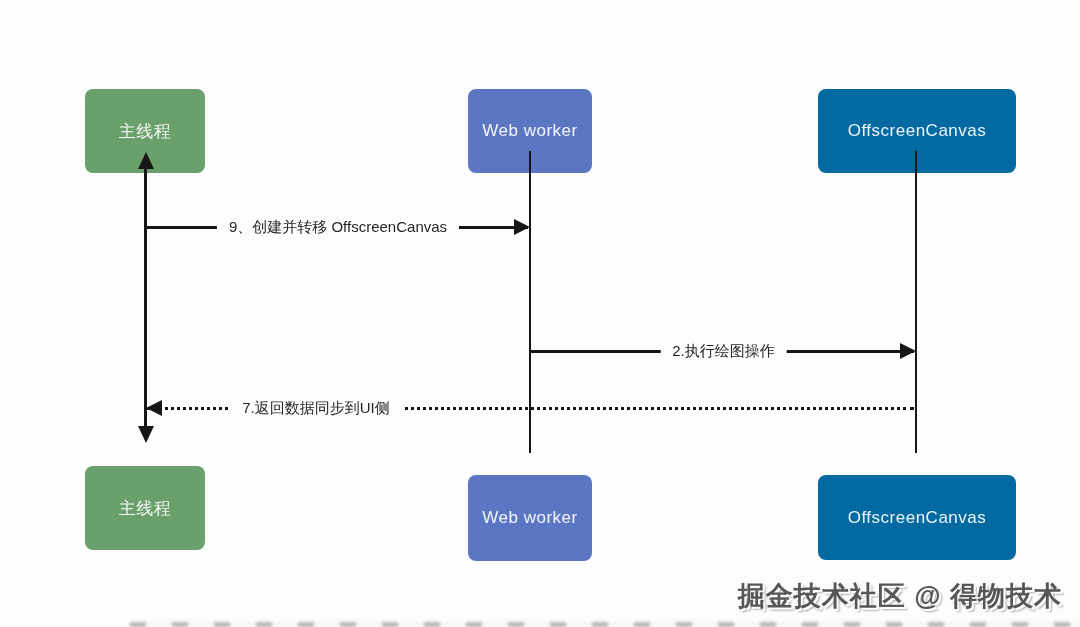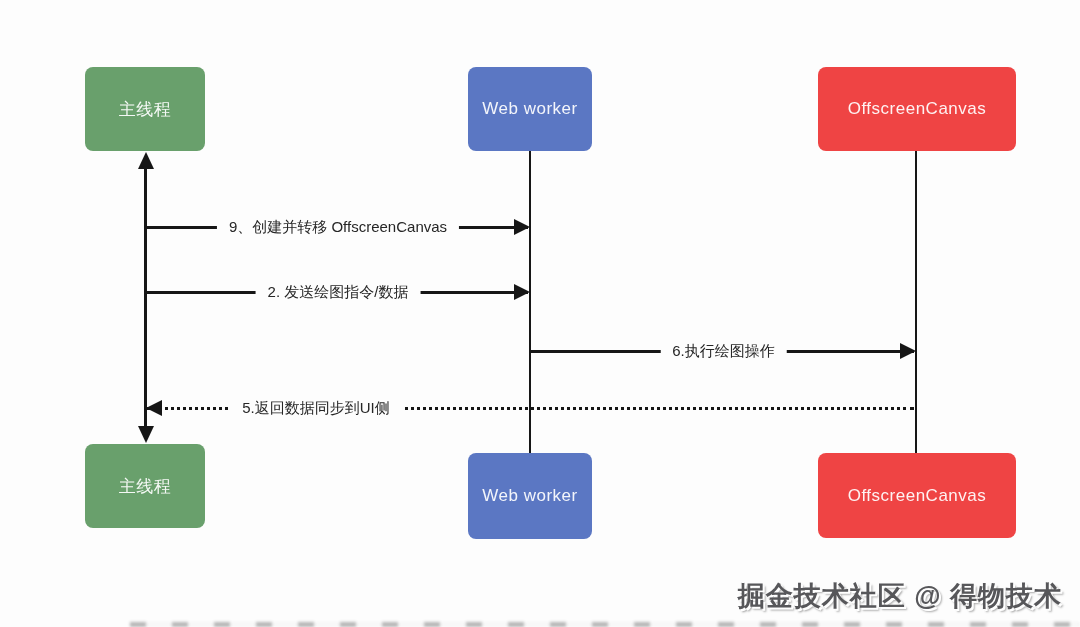--- a/index.html
+++ b/index.html
@@ -15,24 +15,25 @@
     background: #fdfdfd;
   }
   
   .actor {
     position: absolute;
     border-radius: 8px;
     display: flex; align-items: center; justify-content: center;
     color: rgba(255,255,255,0.93);
     font-size: 17px;
     letter-spacing: 0.5px;
+    margin-top: 22px;
   }
   .actor-green { background: #69a06c; }
   .actor-blue  { background: #5b77c3; text-align: right; }
-  .actor-red   { background: #ef4444; justify-content: center; }
+  .actor-red   { background: #0369a1; justify-content: center; }
 
   .green-top  { left: 85px;  top: 67px;  width: 120px; height: 84px; }
   .blue-top   { left: 468px; top: 67px;  width: 124px; height: 84px; }
   .red-top    { left: 818px; top: 67px;  width: 198px; height: 84px; }
   .green-bot  { left: 85px;  top: 444px; width: 120px; height: 84px; }
   .blue-bot   { left: 468px; top: 453px; width: 124px; height: 86px; }
   .red-bot    { left: 818px; top: 453px; width: 198px; height: 85px; }
 
   
   .lifeline {
@@ -151,36 +152,31 @@
   <div class="arrow-down"></div>
   <div class="lifeline ll-worker"></div>
   <div class="lifeline ll-offscreen"></div>
 
   <div class="message" id="msg-1">
     <div class="msg-line"></div>
     <div class="msg-head-right"></div>
     <span class="msg-label">9、创建并转移 OffscreenCanvas</span>
   </div>
 
-  <div class="message" id="msg-2">
-    <div class="msg-line"></div>
-    <div class="msg-head-right"></div>
-    <span class="msg-label">2. 发送绘图指令/数据</span>
-  </div>
 
   <div class="message" id="msg-3">
     <div class="msg-line"></div>
     <div class="msg-head-right"></div>
-    <span class="msg-label">6.执行绘图操作</span>
+    <span class="msg-label">2.执行绘图操作</span>
   </div>
 
   <div class="message" id="msg-4">
     <div class="msg-line dotted"></div>
     <div class="msg-head-left"></div>
-    <span class="msg-label offset-left">5.返回数据同步到UI侧</span>
+    <span class="msg-label offset-left">7.返回数据同步到UI侧</span>
   </div>
 
   <div class="actor actor-green green-bot">
     <span>主线程</span>
   </div>
   <div class="actor actor-blue blue-bot">
     <span>Web worker</span>
   </div>
   <div class="actor actor-red red-bot">
     <span>OffscreenCanvas</span>

